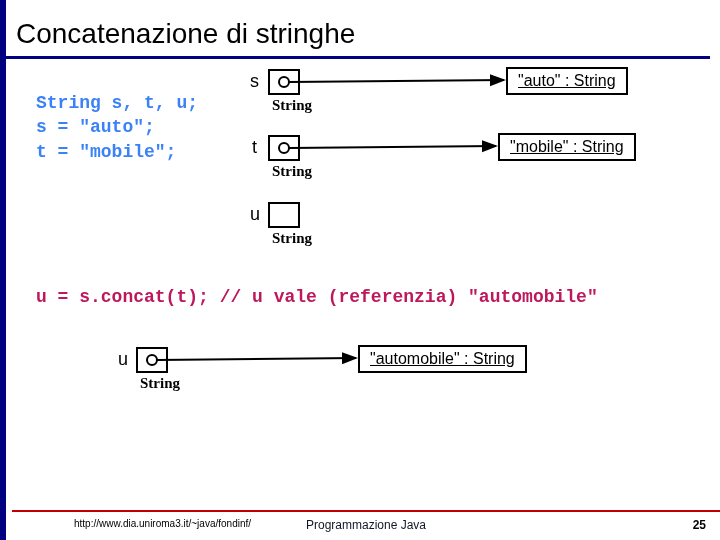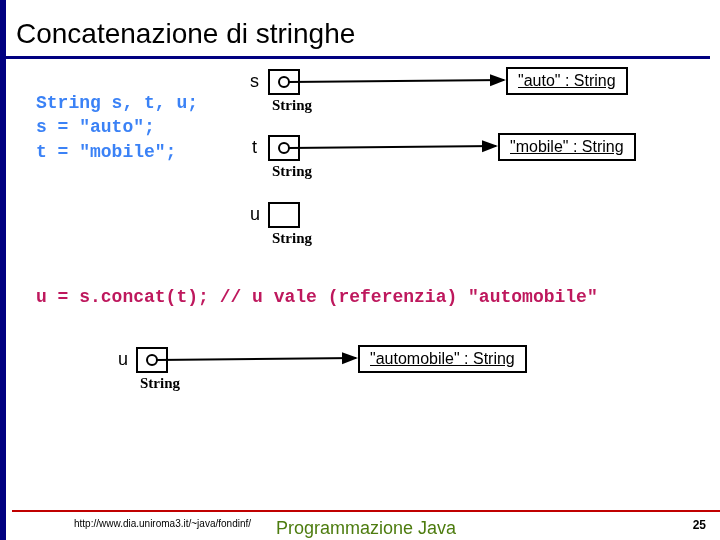--- a/index.html
+++ b/index.html
@@ -91,22 +91,22 @@
     top: 6px;
     font-size: 10px;
     color: #000;
     margin-left: 42px;
   }
   .footer-center {
     position: absolute;
     left: 0; right: 0;
     top: 6px;
     text-align: center;
-    font-size: 18px;
-    color: #4d7c0f;
+    font-size: 12px;
+    color: #0f172a;
   }
   .footer-right {
     position: absolute;
     right: 14px;
     top: 6px;
     font-size: 12px;
     font-weight: bold;
     color: #000;
   }
 </style>

